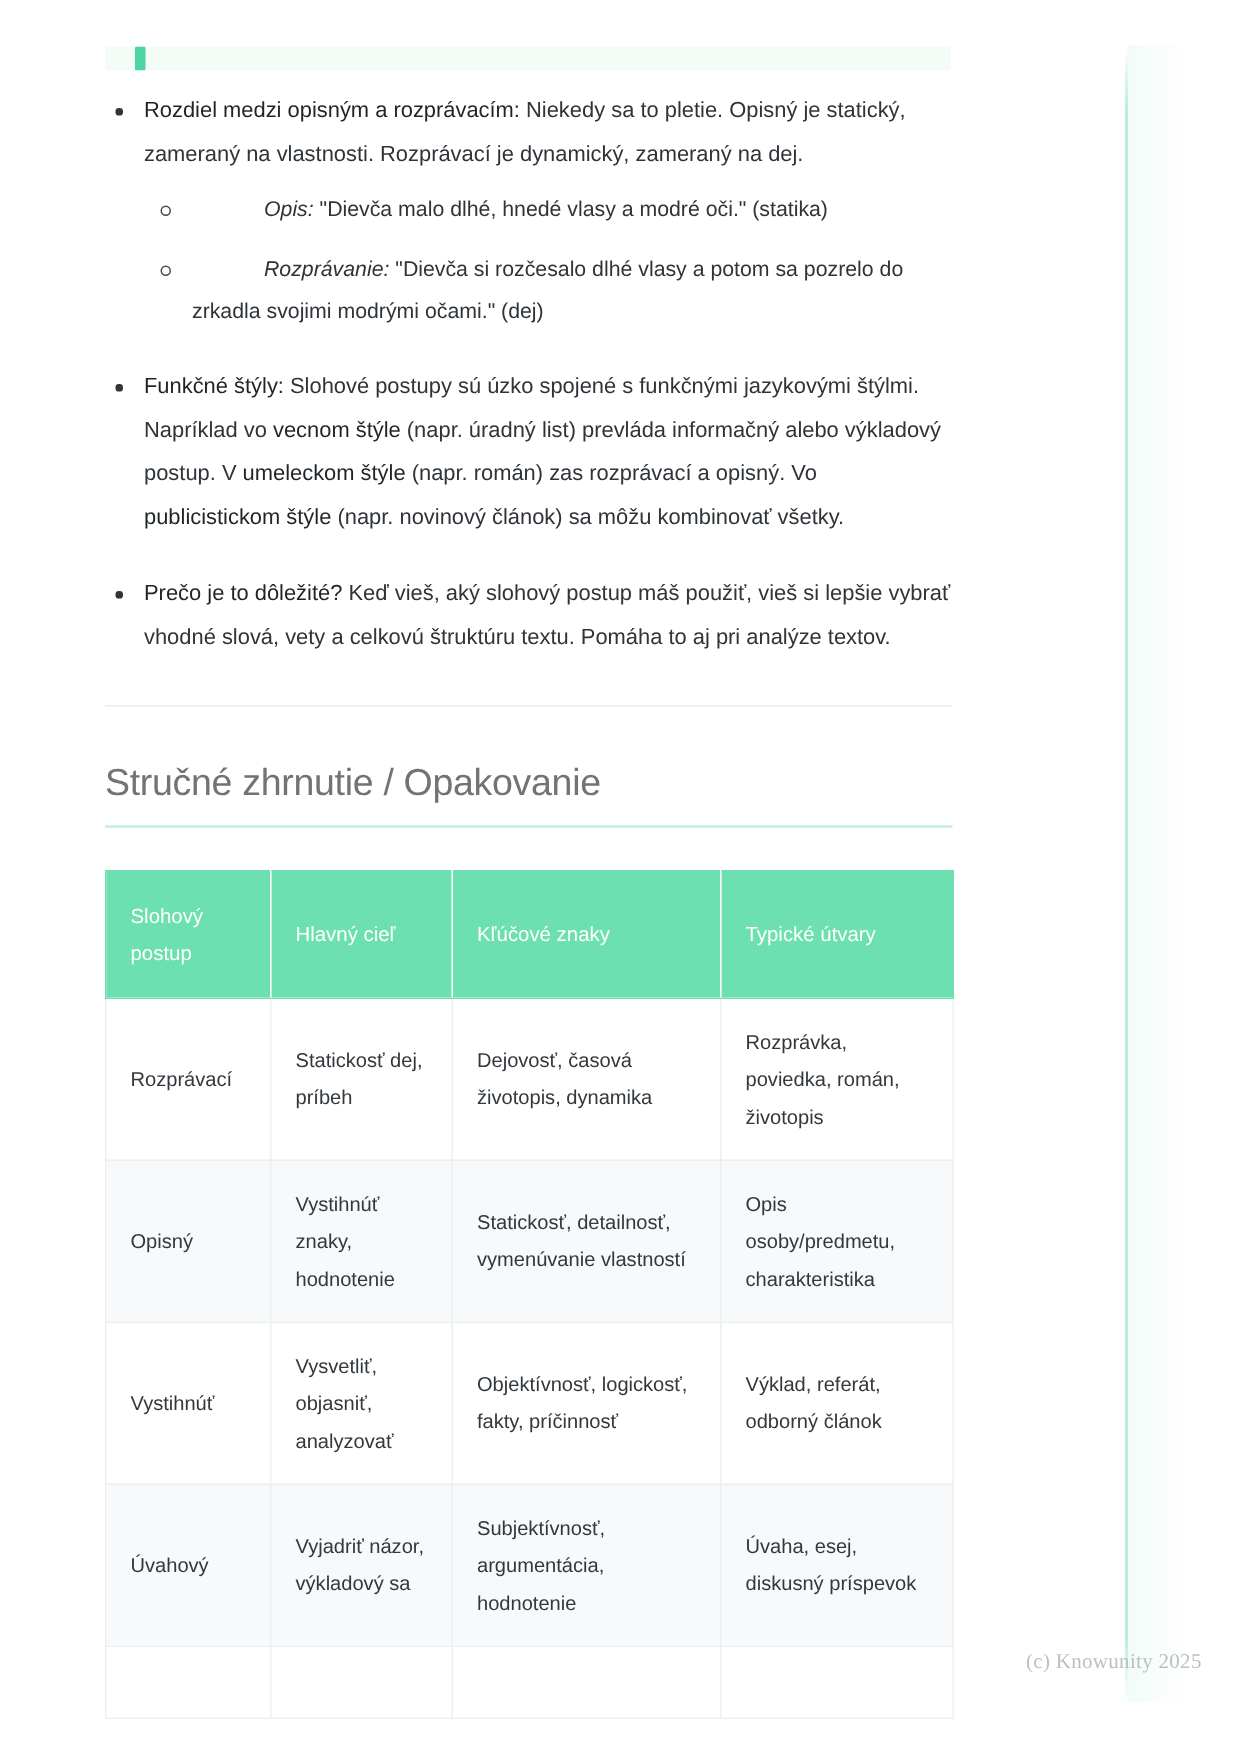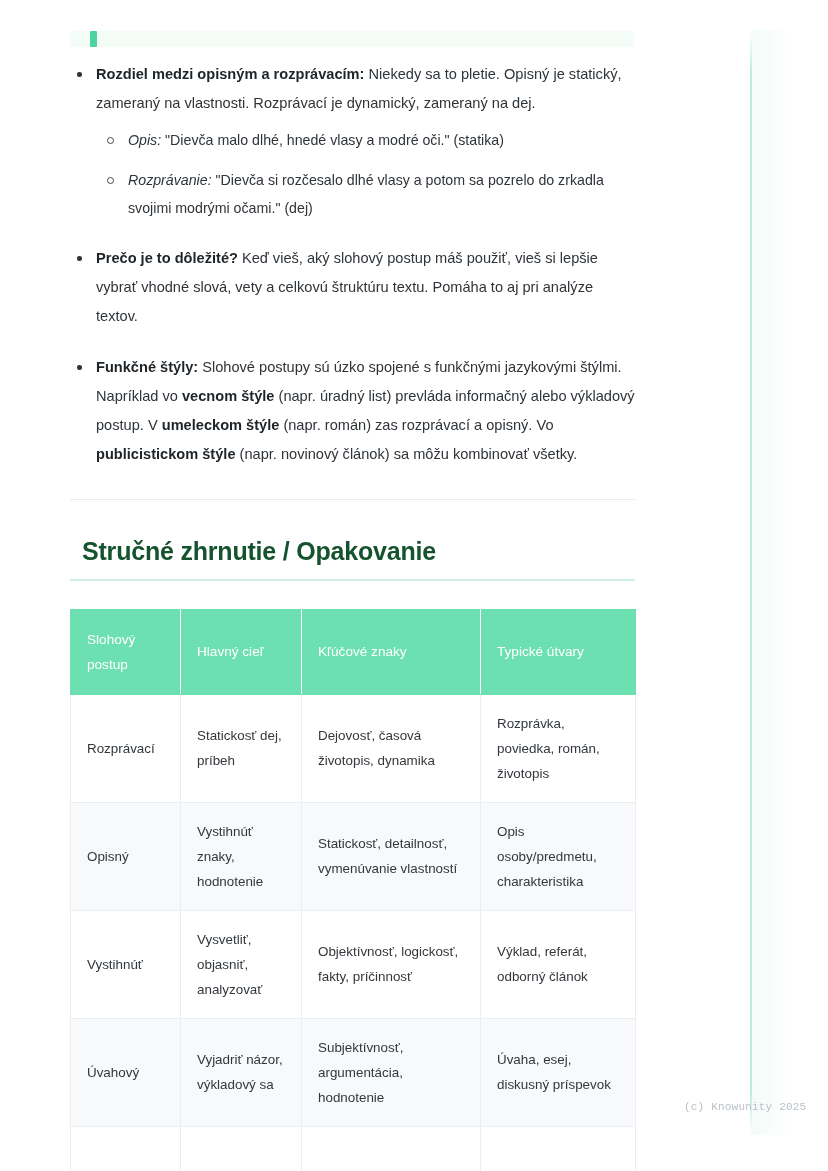--- a/index.html
+++ b/index.html
@@ -88,21 +88,21 @@
     content: "";
     position: absolute;
     left: 7px;
     top: 12px;
     width: 4.5px;
     height: 4.5px;
     background: #2f3439;
     border-radius: 50%;
   }
 
-  li b, .bold { font-weight: bold; color: #1f2428; text-align: right; }
+  li b, .bold { font-weight: normal; color: #1f2428; text-align: right; }
 
   ul.lvl2 {
     list-style: none;
     margin: 8px 0 0 0;
     padding: 0;
   }
   ul.lvl2 > li {
     position: relative;
     padding-left: 32px;
     margin-bottom: 12px;
@@ -114,34 +114,34 @@
     content: "";
     position: absolute;
     left: 11px;
     top: 11px;
     width: 5px;
     height: 5px;
     border: 1.2px solid #45494d;
     border-radius: 50%;
     background: transparent;
   }
-  .ital { font-style: italic; }
+  .ital { font-style: italic; margin-left: 48px; }
 
   hr.sep {
     border: none;
     border-top: 1px solid #e9ecef;
     margin: 30px 0 0 0;
     width: 100%;
   }
 
   h2.section-title {
     font-size: 25px;
-    font-weight: bold;
-    color: #14532d;
-    margin: 36px 0 0 12px;
+    font-weight: normal;
+    color: #737373;
+    margin: 36px 0 0 0;
     letter-spacing: -0.2px;
     line-height: 1.2;
   }
   .title-underline {
     margin-top: 13px;
     height: 1.5px;
     background: #cdf0e2;
     width: 100%;
   }
 
@@ -181,22 +181,22 @@
     background: #ffffff;
   }
   table.summary tbody tr:nth-child(even) td { background: #f7f9fa; }
   table.summary tbody tr.blank td { height: 48px; }
 
   
   .watermark {
     position: absolute;
     left: 684px;
     top: 1101px;
-    font-family: Liberation Mono, monospace;
-    font-size: 11px;
+    font-family: Liberation Serif, serif;
+    font-size: 14px;
     letter-spacing: .2px;
     color: #b9c0c6;
     white-space: nowrap;
   }
 </style>
 </head>
 <body>
 
 <div class="page">
 
@@ -217,25 +217,25 @@
           <li>
             <span class="ital">Opis:</span><span> "Dievča malo dlhé, hnedé vlasy a modré oči." (statika)</span>
           </li>
           <li>
             <span class="ital">Rozprávanie:</span><span> "Dievča si rozčesalo dlhé vlasy a potom sa pozrelo do zrkadla svojimi modrými očami." (dej)</span>
           </li>
         </ul>
       </li>
 
       <li>
+        <b>Funkčné štýly:</b><span> Slohové postupy sú úzko spojené s funkčnými jazykovými štýlmi. Napríklad vo </span><b>vecnom štýle</b><span> (napr. úradný list) prevláda informačný alebo výkladový postup. V </span><b>umeleckom štýle</b><span> (napr. román) zas rozprávací a opisný. Vo </span><b>publicistickom štýle</b><span> (napr. novinový článok) sa môžu kombinovať všetky.</span>
+      </li>
+
+      <li>
         <b>Prečo je to dôležité?</b><span> Keď vieš, aký slohový postup máš použiť, vieš si lepšie vybrať vhodné slová, vety a celkovú štruktúru textu. Pomáha to aj pri analýze textov.</span>
-      </li>
-
-      <li>
-        <b>Funkčné štýly:</b><span> Slohové postupy sú úzko spojené s funkčnými jazykovými štýlmi. Napríklad vo </span><b>vecnom štýle</b><span> (napr. úradný list) prevláda informačný alebo výkladový postup. V </span><b>umeleckom štýle</b><span> (napr. román) zas rozprávací a opisný. Vo </span><b>publicistickom štýle</b><span> (napr. novinový článok) sa môžu kombinovať všetky.</span>
       </li>
 
     </ul>
 
     <hr class="sep">
 
     <h2 class="section-title">Stručné zhrnutie / Opakovanie</h2>
     <div class="title-underline"></div>
 
     <table class="summary">

